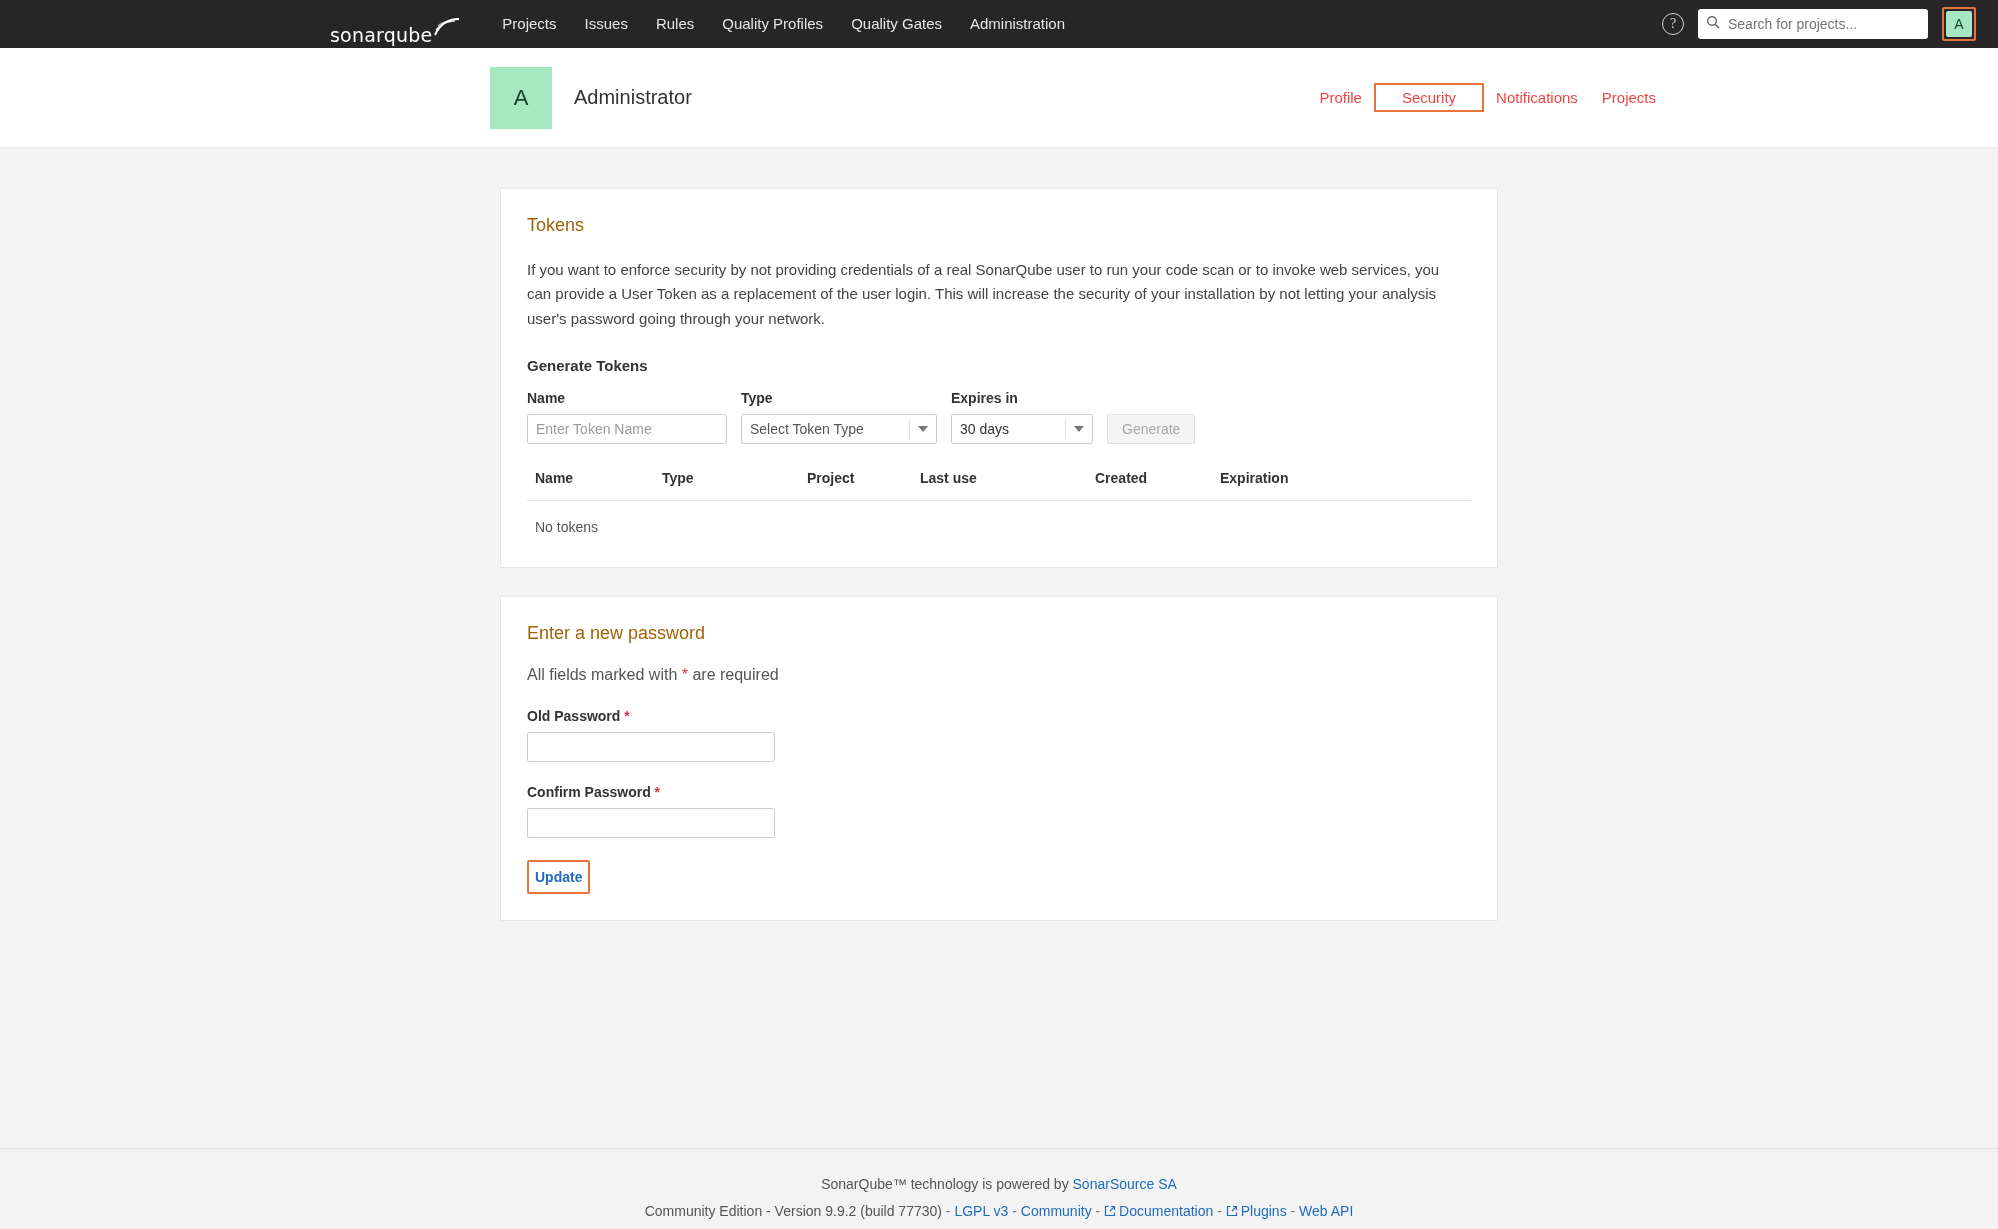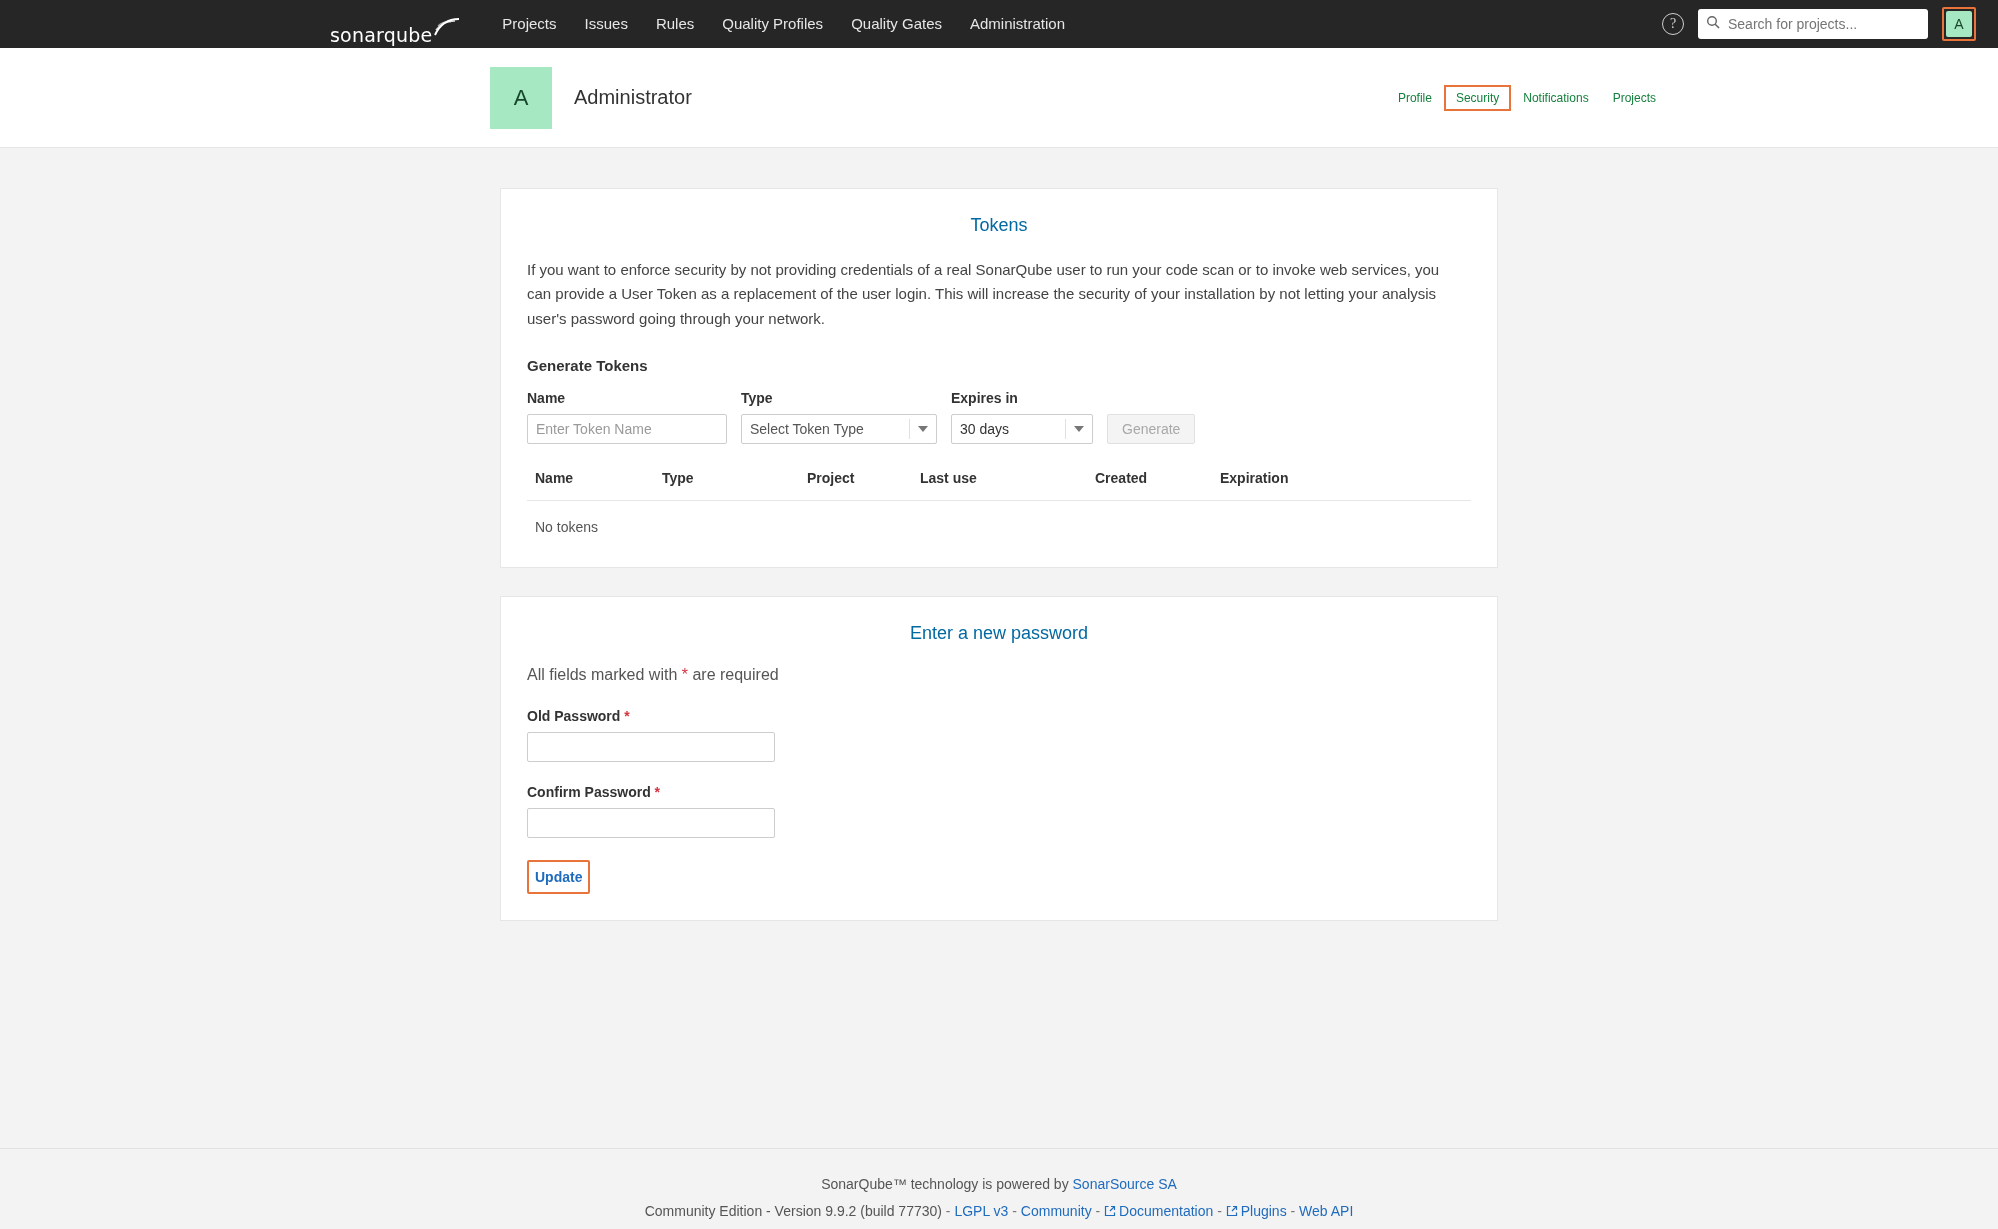--- a/index.html
+++ b/index.html
@@ -115,46 +115,46 @@
     display: flex; align-items: center; justify-content: center;
   }
   .user-name { font-size: 20px; color: #333; }
   .header-tabs {
     margin-left: auto;
     display: flex;
     align-items: center;
     gap: 0;
   }
   .header-tab {
-    font-size: 12px;
-    color: #15803d;
+    font-size: 15px;
+    color: #ef4444;
     padding: 6px 12px;
     cursor: pointer;
     white-space: nowrap;
   }
   .header-tab.highlight {
     border: 2px solid #e8743b;
-    padding: 4px 10px;
+    padding: 4px 26px;
   }
   
   .main {
     padding: 40px 0 0 0;
     display: flex;
     flex-direction: column;
     align-items: center;
     min-height: 1000px;
   }
   .card {
     width: 998px;
     background: #ffffff;
     border: 1px solid #e6e6e6;
     padding: 26px 26px 26px 26px;
   }
   .card + .card { margin-top: 28px; }
-  .card-title { font-size: 18px; color: #0369a1; margin: 0 0 22px 0; font-weight: 400; text-align: center; }
+  .card-title { font-size: 18px; color: #a16207; margin: 0 0 22px 0; font-weight: 400; }
   .card-desc {
     font-size: 15px;
     color: #444;
     line-height: 1.62;
     margin: 0 0 26px 0;
     max-width: 925px;
   }
   .section-label { font-size: 15px; font-weight: bold; color: #333; margin-bottom: 16px; }
   .form-row { display: flex; align-items: flex-end; gap: 0; }
   .field { display: flex; flex-direction: column; margin-right: 14px; }

